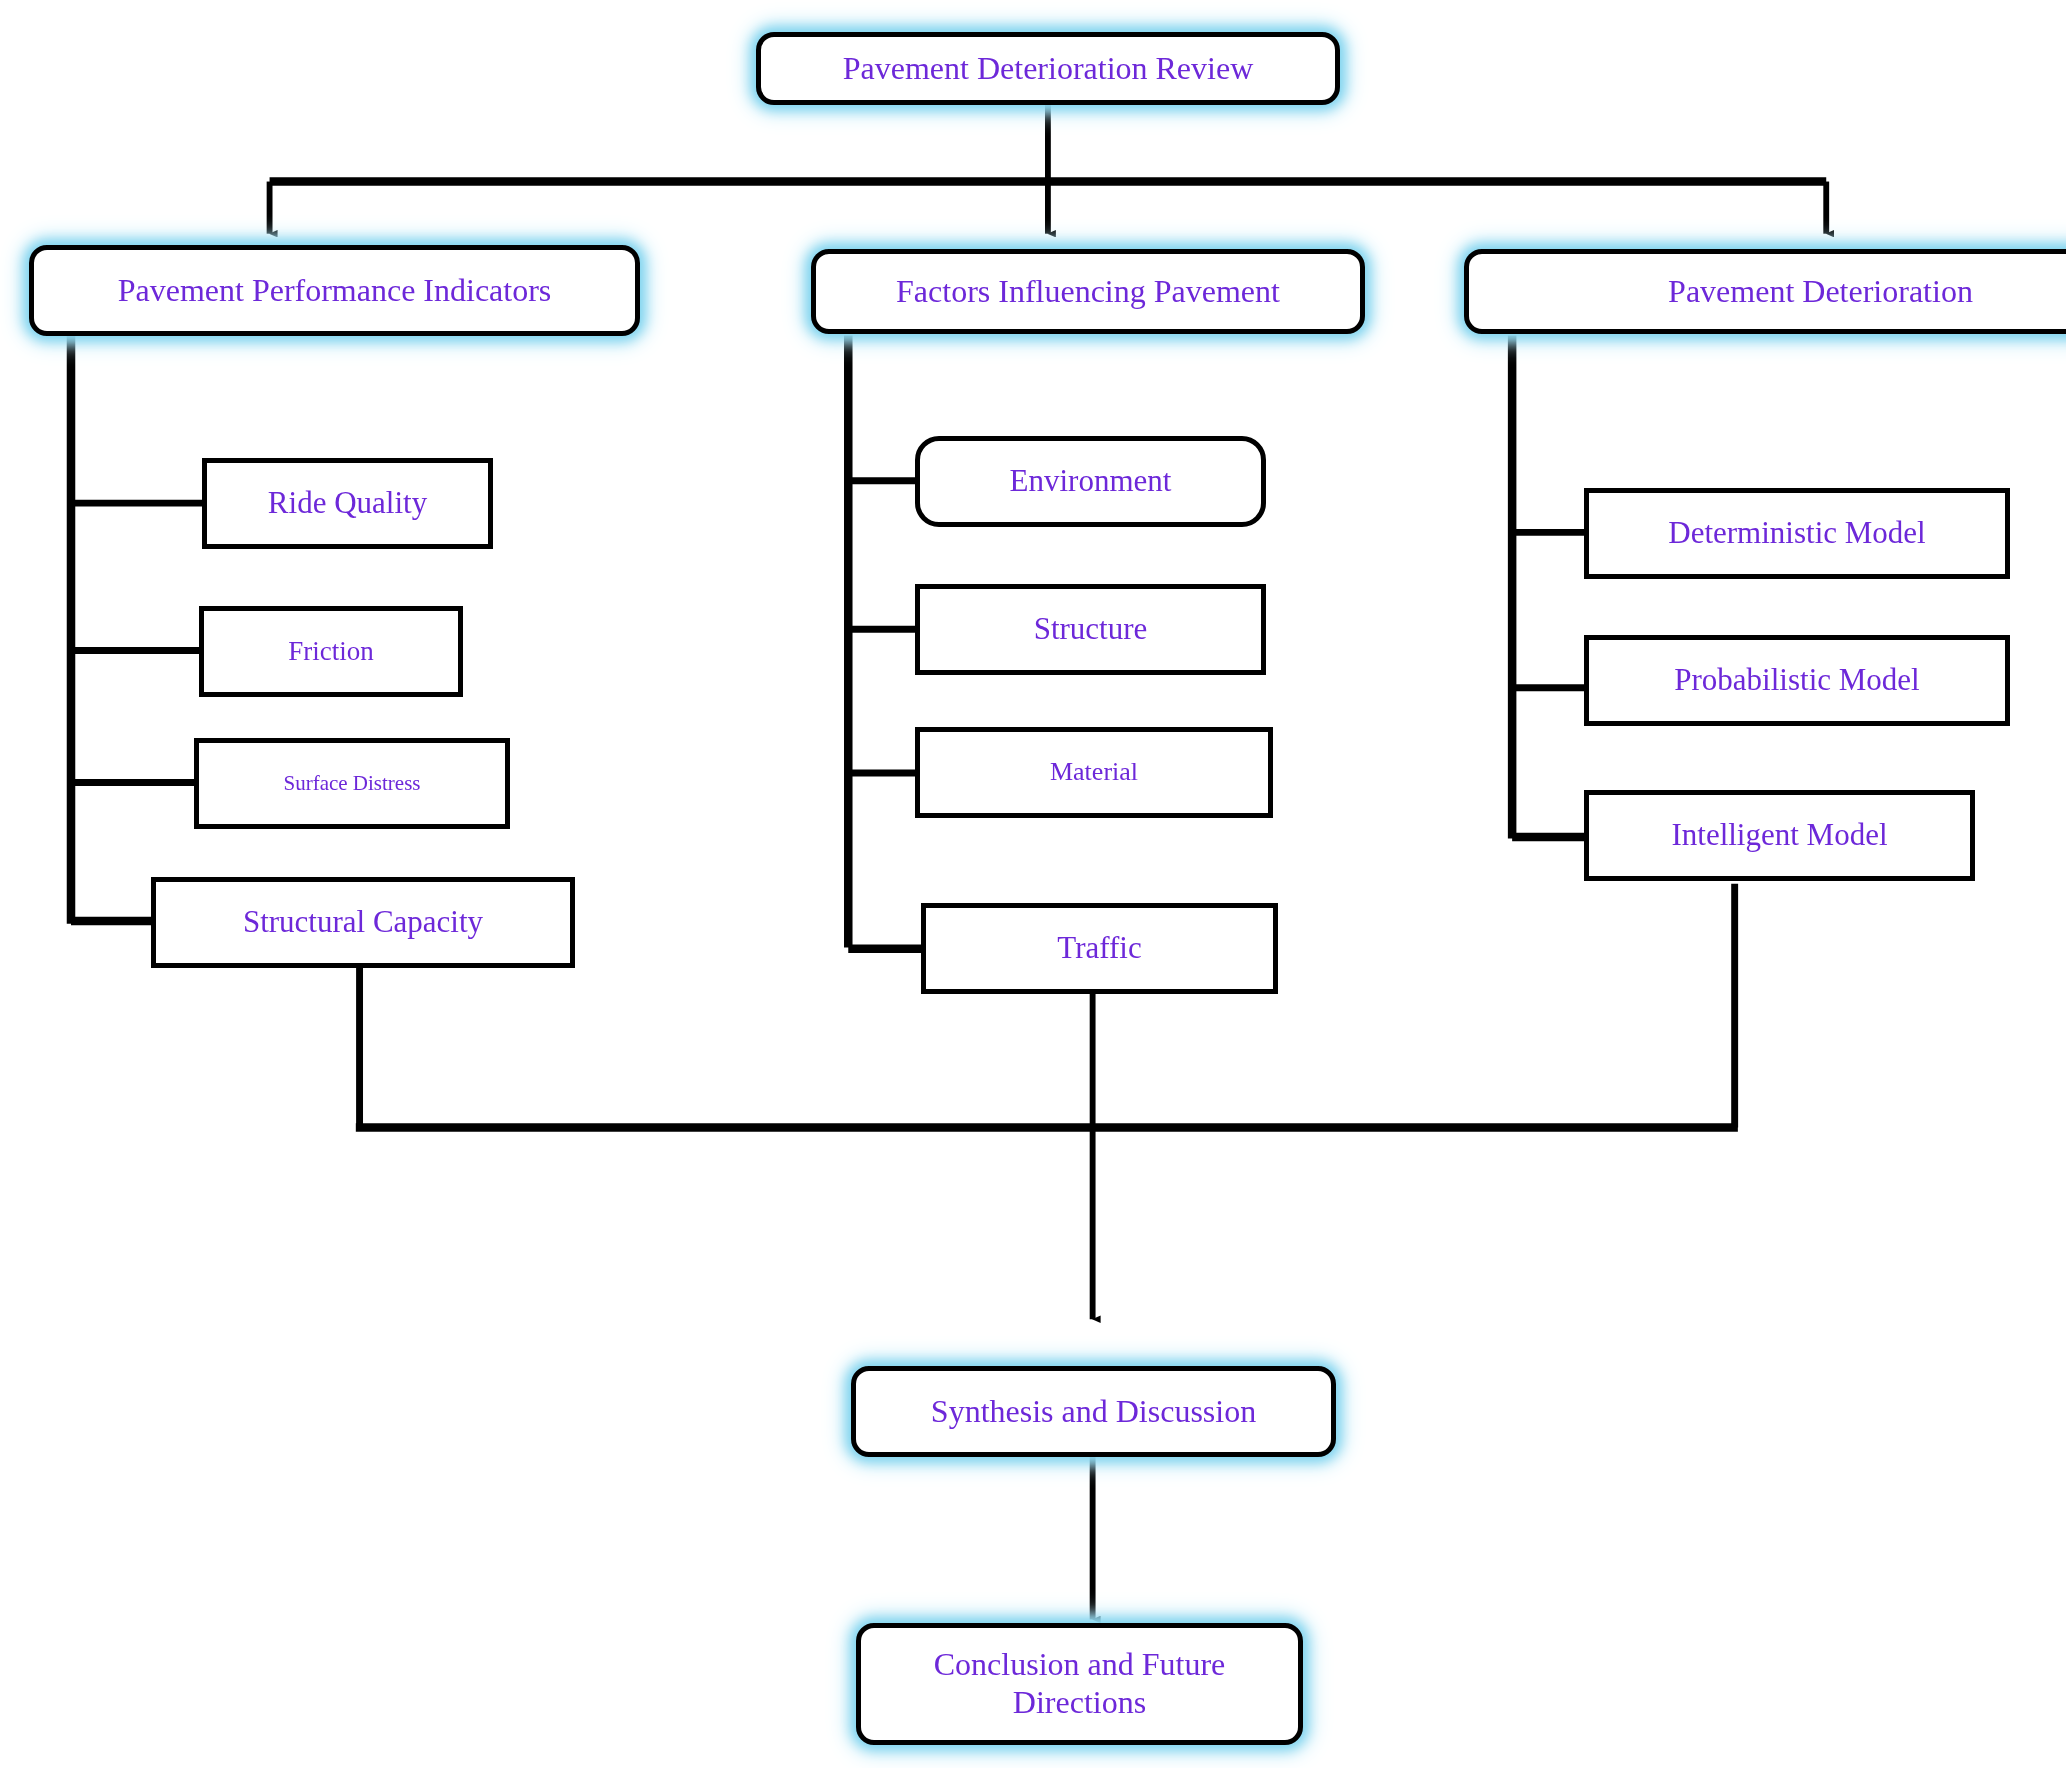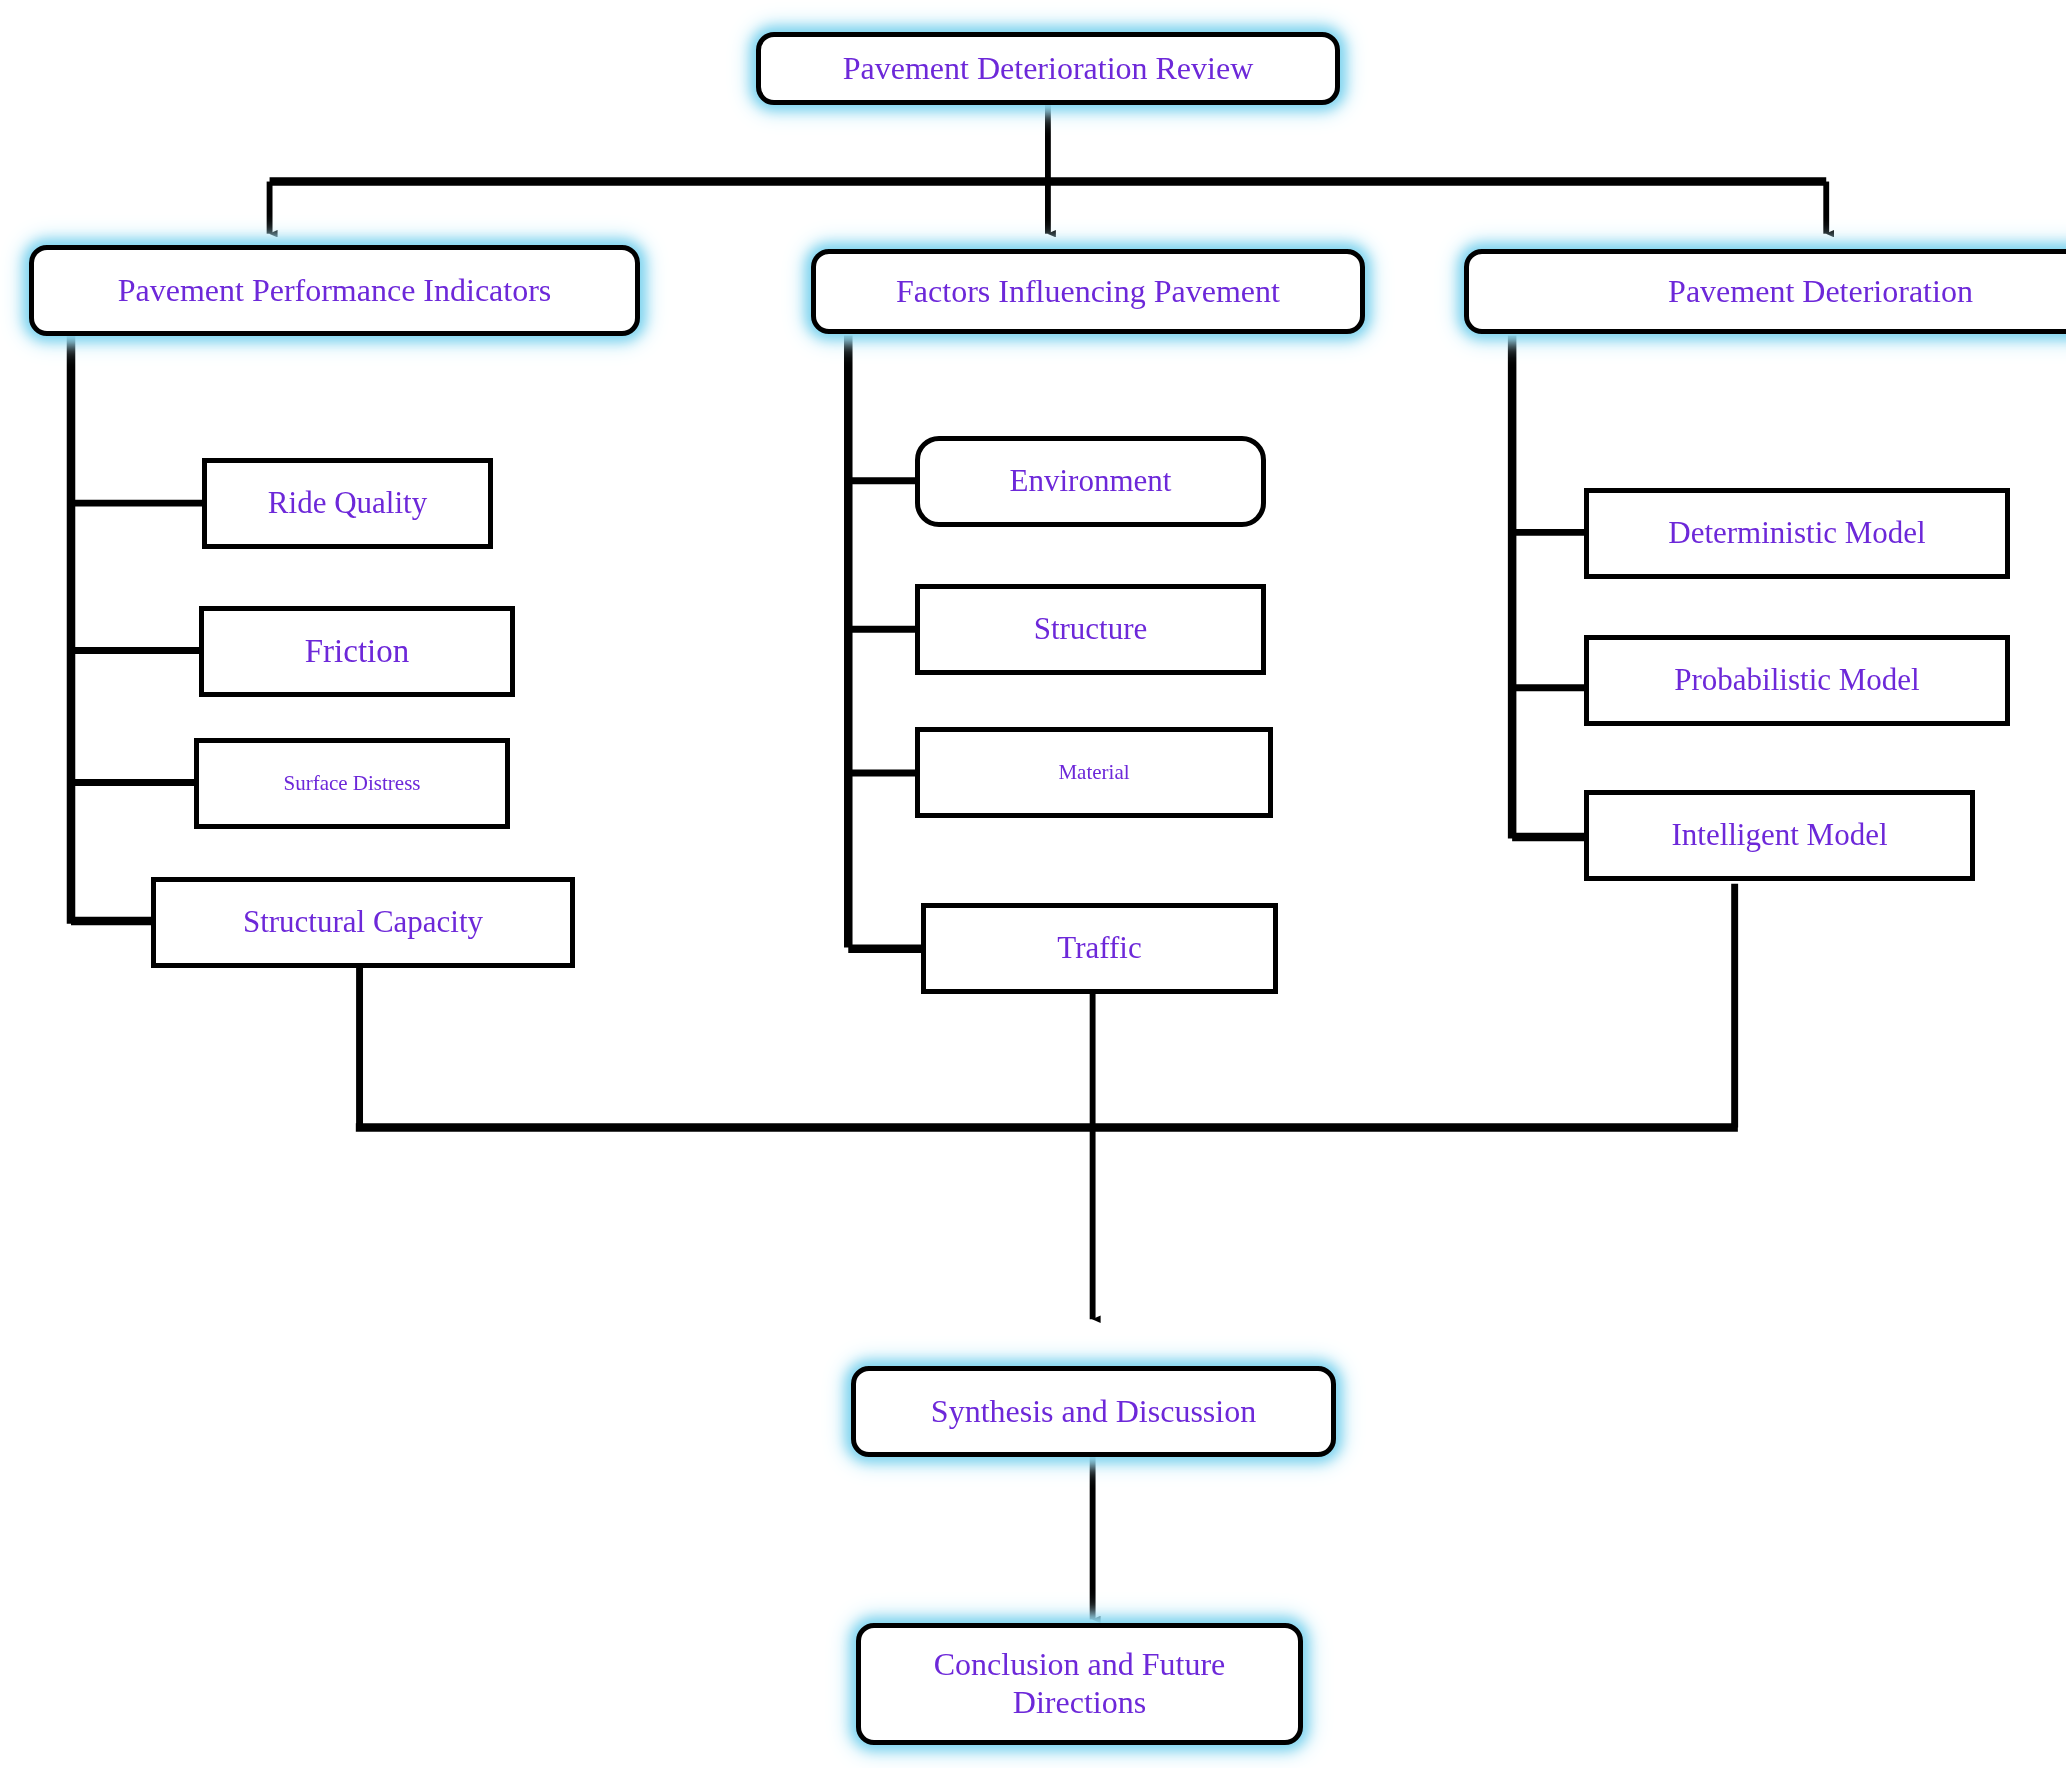--- a/index.html
+++ b/index.html
@@ -99,37 +99,37 @@
     <span>Factors Influencing Pavement</span>
   </div>
 
   <div class="node rounded" style="left:1464px;top:249px;width:713px;height:85px;font-size:32px;">
     <span>Pavement Deterioration</span>
   </div>
 
   <div class="node leaf" style="left:202px;top:458px;width:291px;height:91px;font-size:31px;">
     <span>Ride Quality</span>
   </div>
-  <div class="node leaf" style="left:199px;top:606px;width:316px;height:91px;font-size:33px;">
+  <div class="node leaf" style="left:199px;top:606px;width:264px;height:91px;font-size:27px;">
     <span>Friction</span>
   </div>
   <div class="node leaf" style="left:194px;top:738px;width:316px;height:91px;font-size:21px;">
     <span>Surface Distress</span>
   </div>
   <div class="node leaf" style="left:151px;top:877px;width:424px;height:91px;font-size:31px;">
     <span>Structural Capacity</span>
   </div>
 
   <div class="node leaf" style="left:915px;top:436px;width:351px;height:91px;font-size:31px;border-radius:24px;">
     <span>Environment</span>
   </div>
   <div class="node leaf" style="left:915px;top:584px;width:351px;height:91px;font-size:31px;">
     <span>Structure</span>
   </div>
-  <div class="node leaf" style="left:915px;top:727px;width:358px;height:91px;font-size:21px;text-align:center;">
+  <div class="node leaf" style="left:915px;top:727px;width:358px;height:91px;font-size:26px;text-align:center;">
     <span>Material</span>
   </div>
   <div class="node leaf" style="left:921px;top:903px;width:357px;height:91px;font-size:31px;">
     <span>Traffic</span>
   </div>
 
   <div class="node leaf" style="left:1584px;top:488px;width:426px;height:91px;font-size:31px;">
     <span>Deterministic Model</span>
   </div>
   <div class="node leaf" style="left:1584px;top:635px;width:426px;height:91px;font-size:31px;">

